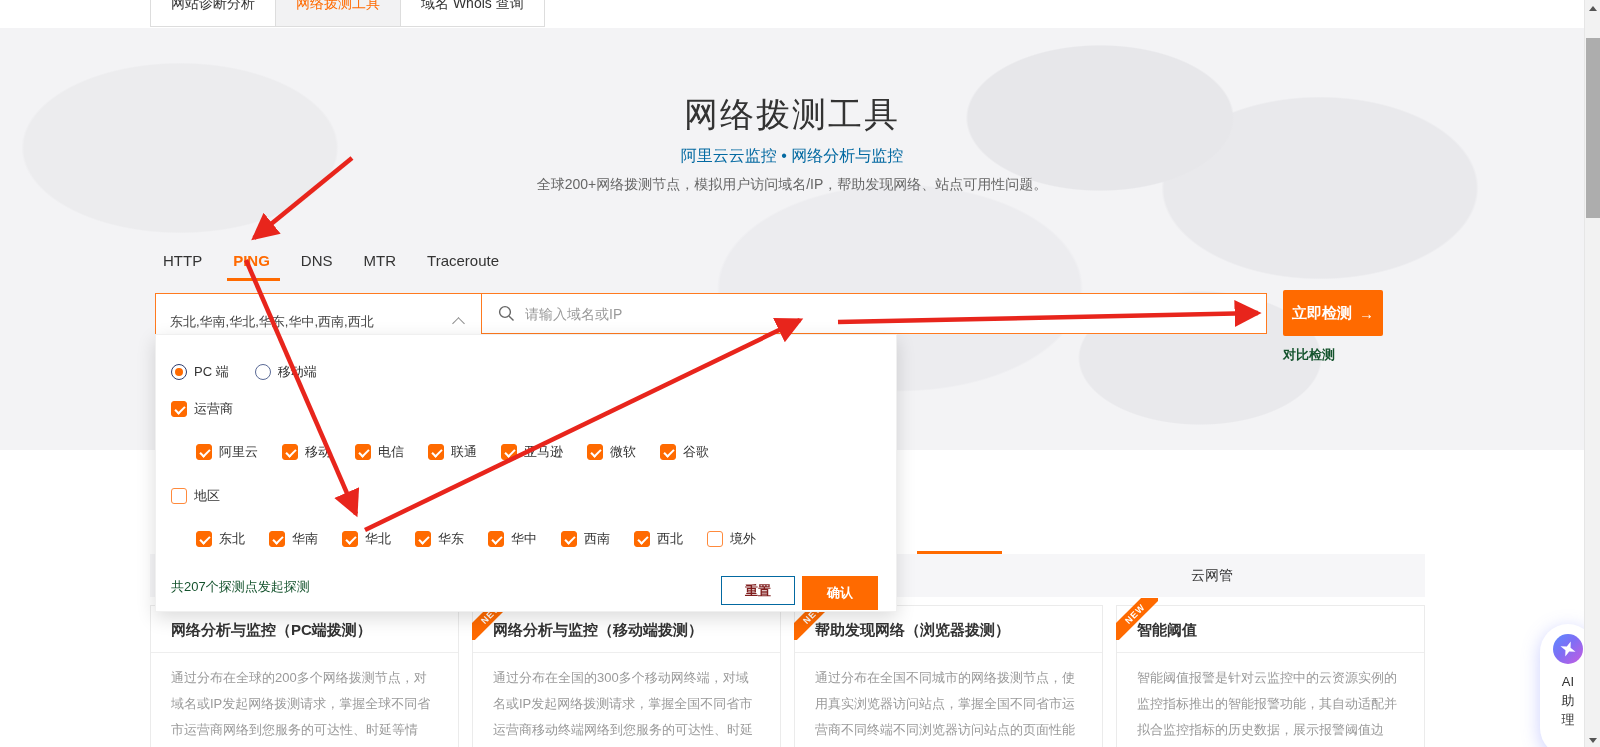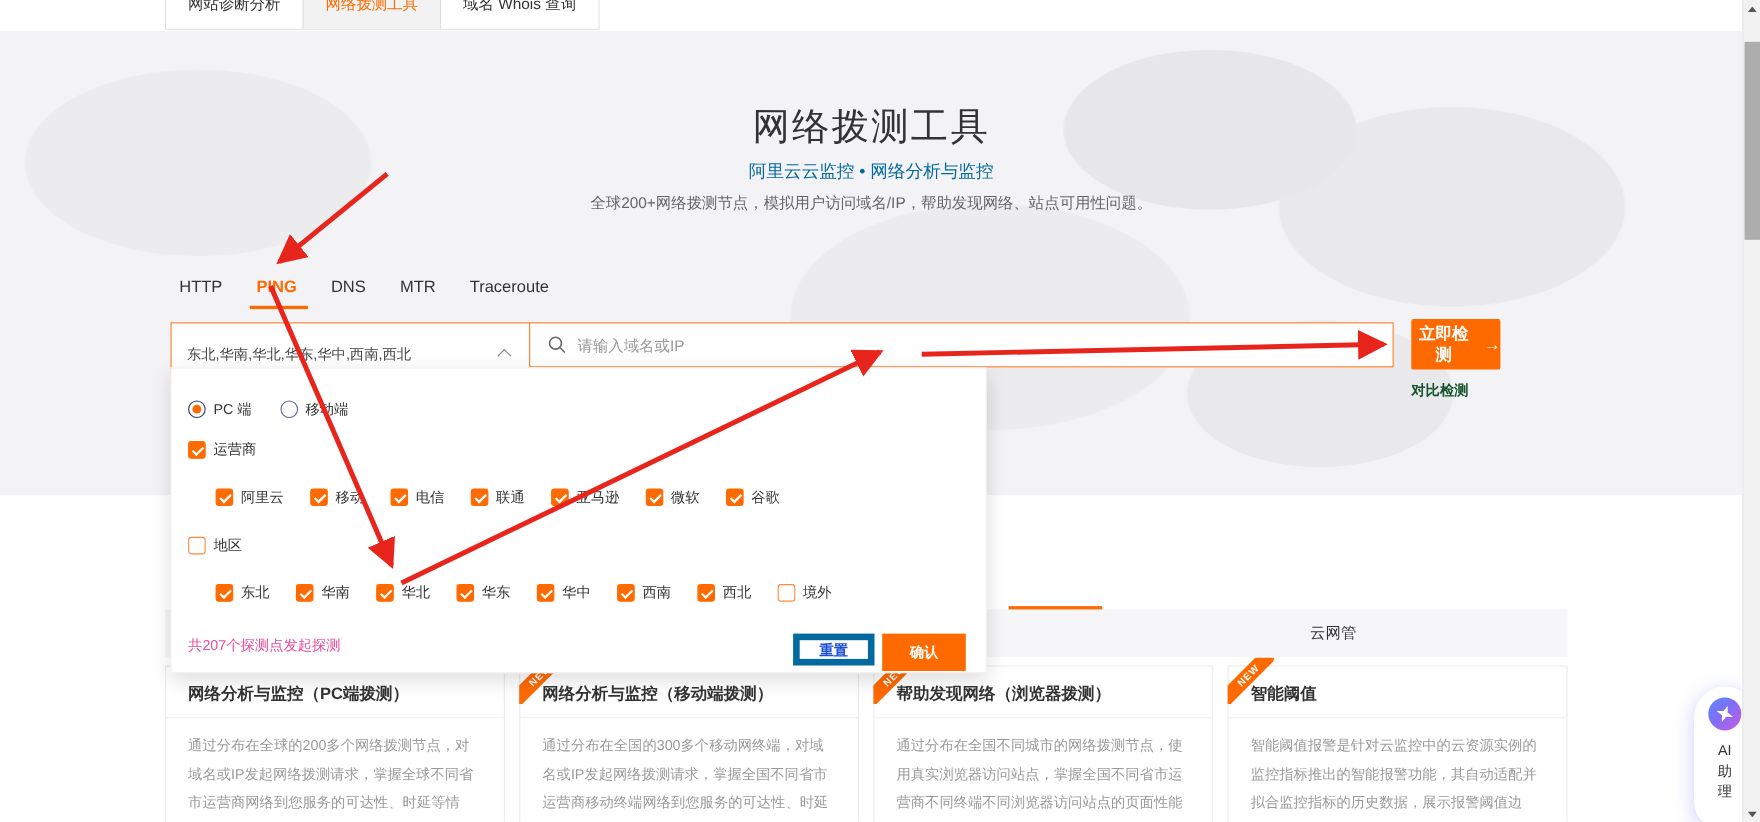--- a/index.html
+++ b/index.html
@@ -50,21 +50,21 @@
     transform:rotate(45deg); margin-right:18px; margin-top:4px; }
 
   .host-input { position:absolute; left:481px; top:293px; width:786px; height:41px;
     background:#fff; border:1px solid #ff7a1f; display:flex; align-items:center; }
   .host-input svg { margin-left:16px; flex:none; }
   .host-input input { border:none; outline:none; background:transparent; flex:1;
     margin-left:10px; font-size:14px; color:#333;
     font-family:"Liberation Sans","DejaVu Sans",sans-serif; }
   .host-input input::placeholder { color:#9a9a9a; }
 
-  .submit-btn { position:absolute; left:1283px; top:290px; width:81px; height:46px;
+  .submit-btn { position:absolute; left:1283px; top:290px; width:100px; height:46px;
     background:#ff6a00; color:#fff; border:none; border-radius:2px; font-size:15px; font-weight:bold;
     display:flex; align-items:center; justify-content:center; gap:7px; cursor:pointer;
     font-family:"Liberation Sans","DejaVu Sans",sans-serif; }
   .compare-link { position:absolute; left:1283px; top:346px; color:#14532d; font-size:13px;
     font-weight:bold; cursor:pointer; }
 
   
   .panel { position:absolute; left:155px; top:334px; width:742px; height:278px; background:#fff;
     border:1px solid #f0f0f0; box-shadow:0 6px 18px rgba(0,0,0,.14); z-index:20; }
   .p-row { position:absolute; display:flex; align-items:center; gap:26px; }
@@ -72,23 +72,23 @@
   .radio { width:16px; height:16px; border-radius:50%; border:1px solid #5a6a96; background:#fff;
     position:relative; flex:none; }
   .radio.checked { border-color:#2e3c6e; }
   .radio.checked::after { content:""; position:absolute; left:3px; top:3px; right:3px; bottom:3px;
     border-radius:50%; background:#ff6a00; }
   .cb { width:16px; height:16px; border-radius:3px; border:1px solid #ff8a3c; background:#fff;
     position:relative; flex:none; }
   .cb.checked { background:#ff6a00; border-color:#ff6a00; }
   .cb.checked::after { content:""; position:absolute; left:3px; top:4px; width:8px; height:4px;
     border-left:2px solid #fff; border-bottom:2px solid #fff; transform:rotate(-45deg); }
-  .p-summary { position:absolute; left:15px; top:243px; font-size:13px; color:#ec4899; }
+  .p-summary { position:absolute; left:15px; top:243px; font-size:13px; color:#14532d; }
   .btn-reset { position:absolute; left:565px; top:241px; width:74px; height:29px; background:#fff;
-    border:6px solid #0369a1; color:#1d4ed8; font-size:13px; font-weight:bold; cursor:pointer;
+    border:1px solid #0369a1; color:#7f1d1d; font-size:13px; font-weight:bold; cursor:pointer;
     font-family:"Liberation Sans","DejaVu Sans",sans-serif; }
   .btn-confirm { position:absolute; left:646px; top:241px; width:76px; height:34px; background:#ff6a00;
     border:none; color:#fff; font-size:13px; font-weight:bold; cursor:pointer;
     font-family:"Liberation Sans","DejaVu Sans",sans-serif; }
 
   
   .tab-underline { position:absolute; left:917px; top:551px; width:85px; height:3px;
     background:#ff6a00; z-index:2; }
   .section-band { position:absolute; left:150px; top:554px; width:1275px; height:43px;
     background:#f6f6f8; z-index:1; }

